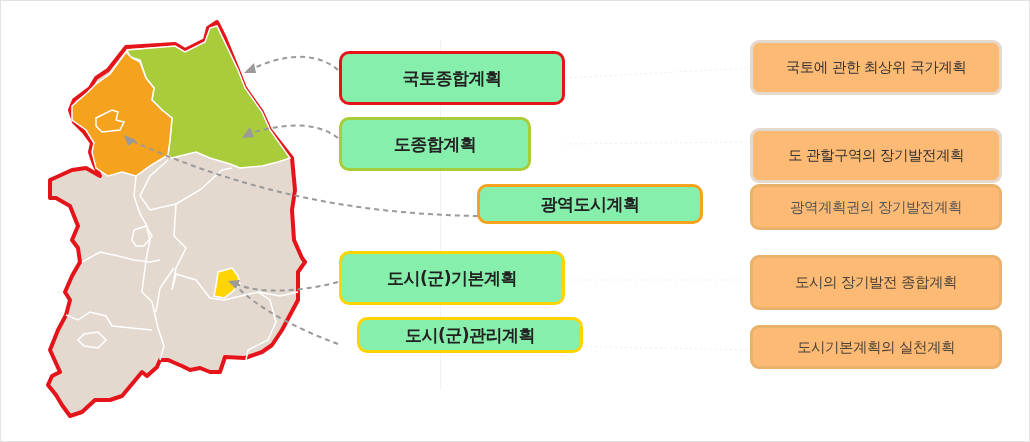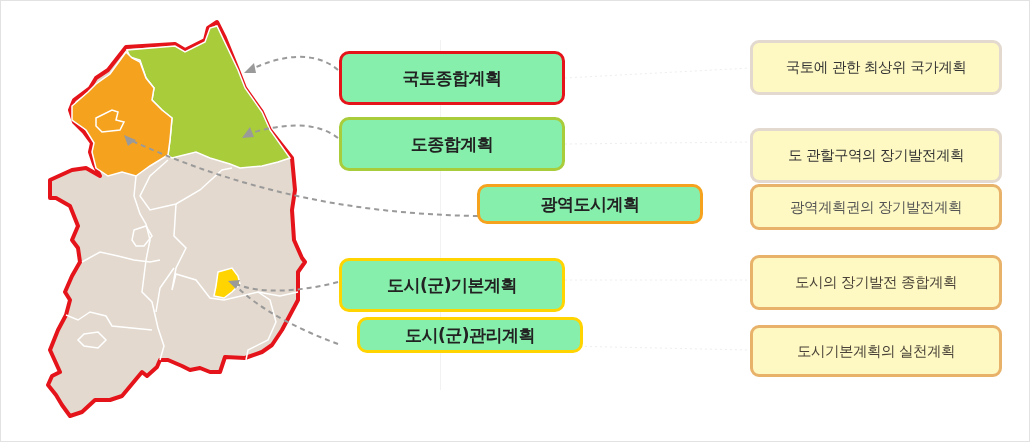--- a/index.html
+++ b/index.html
@@ -5,21 +5,21 @@
   html, body { margin: 0; padding: 0; background: #ffffff; }
   body { width: 1030px; height: 442px; position: relative; overflow: hidden;
          font-family: "DejaVu Sans", "Liberation Sans", sans-serif; }
   .frame { position: absolute; left: 0; top: 0; width: 1028px; height: 440px;
            border: 1px solid #e2e2e2; background: #fff; }
   .map { position: absolute; left: 0; top: 0; }
   .plan-box { position: absolute; box-sizing: border-box; background: #86efac;
               border-radius: 10px; border: 3px solid; display: flex;
               align-items: center; justify-content: center;
               font-size: 17px; font-weight: bold; color: #222; letter-spacing: -0.5px; }
-  .desc-box { position: absolute; box-sizing: border-box; background: #fef9c3;
+  .desc-box { position: absolute; box-sizing: border-box; background: #fdba74;
               border-radius: 9px; border: 3px solid; display: flex;
               align-items: center; justify-content: center;
               font-size: 14.5px; color: #333; letter-spacing: -0.5px; }
   .vline { position: absolute; left: 440px; top: 40px; width: 1px; height: 350px; background: #f2f2f2; }
 </style>
 </head>
 <body>
 
 <div class="frame"></div>
 <div class="vline"></div>
@@ -65,40 +65,40 @@
     <line x1="565" y1="78" x2="750" y2="68"></line>
     <line x1="565" y1="144" x2="750" y2="142"></line>
     <line x1="565" y1="280" x2="750" y2="280"></line>
     <line x1="565" y1="346" x2="750" y2="350"></line>
   </g>
 </svg>
 
 <div class="plan-box" style="left:339px;top:51px;width:226px;height:54px;border-color:#e5141b;">
   <span>국토종합계획</span>
 </div>
-<div class="plan-box" style="left:339px;top:117px;width:226px;height:54px;border-color:#a8cc3a;">
+<div class="plan-box" style="left:339px;top:117px;width:192px;height:54px;border-color:#a8cc3a;">
   <span>도종합계획</span>
 </div>
 <div class="plan-box" style="left:477px;top:184px;width:226px;height:40px;border-color:#f5a21f;">
   <span>광역도시계획</span>
 </div>
-<div class="plan-box" style="left:339px;top:251px;width:226px;height:54px;border-color:#ffd400;margin-top:7px;">
+<div class="plan-box" style="left:339px;top:251px;width:226px;height:54px;border-color:#ffd400;">
   <span>도시(군)기본계획</span>
 </div>
 <div class="plan-box" style="left:357px;top:317px;width:226px;height:36px;border-color:#ffd400;">
   <span>도시(군)관리계획</span>
 </div>
 
 <div class="desc-box" style="left:750px;top:40px;width:252px;height:55px;border-color:#e3d9ce;">
   <span>국토에 관한 최상위 국가계획</span>
 </div>
 <div class="desc-box" style="left:750px;top:128px;width:252px;height:55px;border-color:#e3d9ce;">
   <span>도 관할구역의 장기발전계획</span>
 </div>
 <div class="desc-box" style="left:750px;top:184px;width:252px;height:46px;border-color:#e8b26a;color:#555;">
   <span>광역계획권의 장기발전계획</span>
 </div>
 <div class="desc-box" style="left:750px;top:255px;width:252px;height:55px;border-color:#e8b26a;color:#4a4238;text-align:center;">
   <span>도시의 장기발전 종합계획</span>
 </div>
-<div class="desc-box" style="left:750px;top:325px;width:252px;height:52px;border-color:#e8b26a;color:#4a4238;">
+<div class="desc-box" style="left:750px;top:325px;width:252px;height:44px;border-color:#e8b26a;color:#4a4238;">
   <span>도시기본계획의 실천계획</span>
 </div>
 
 </body></html>

